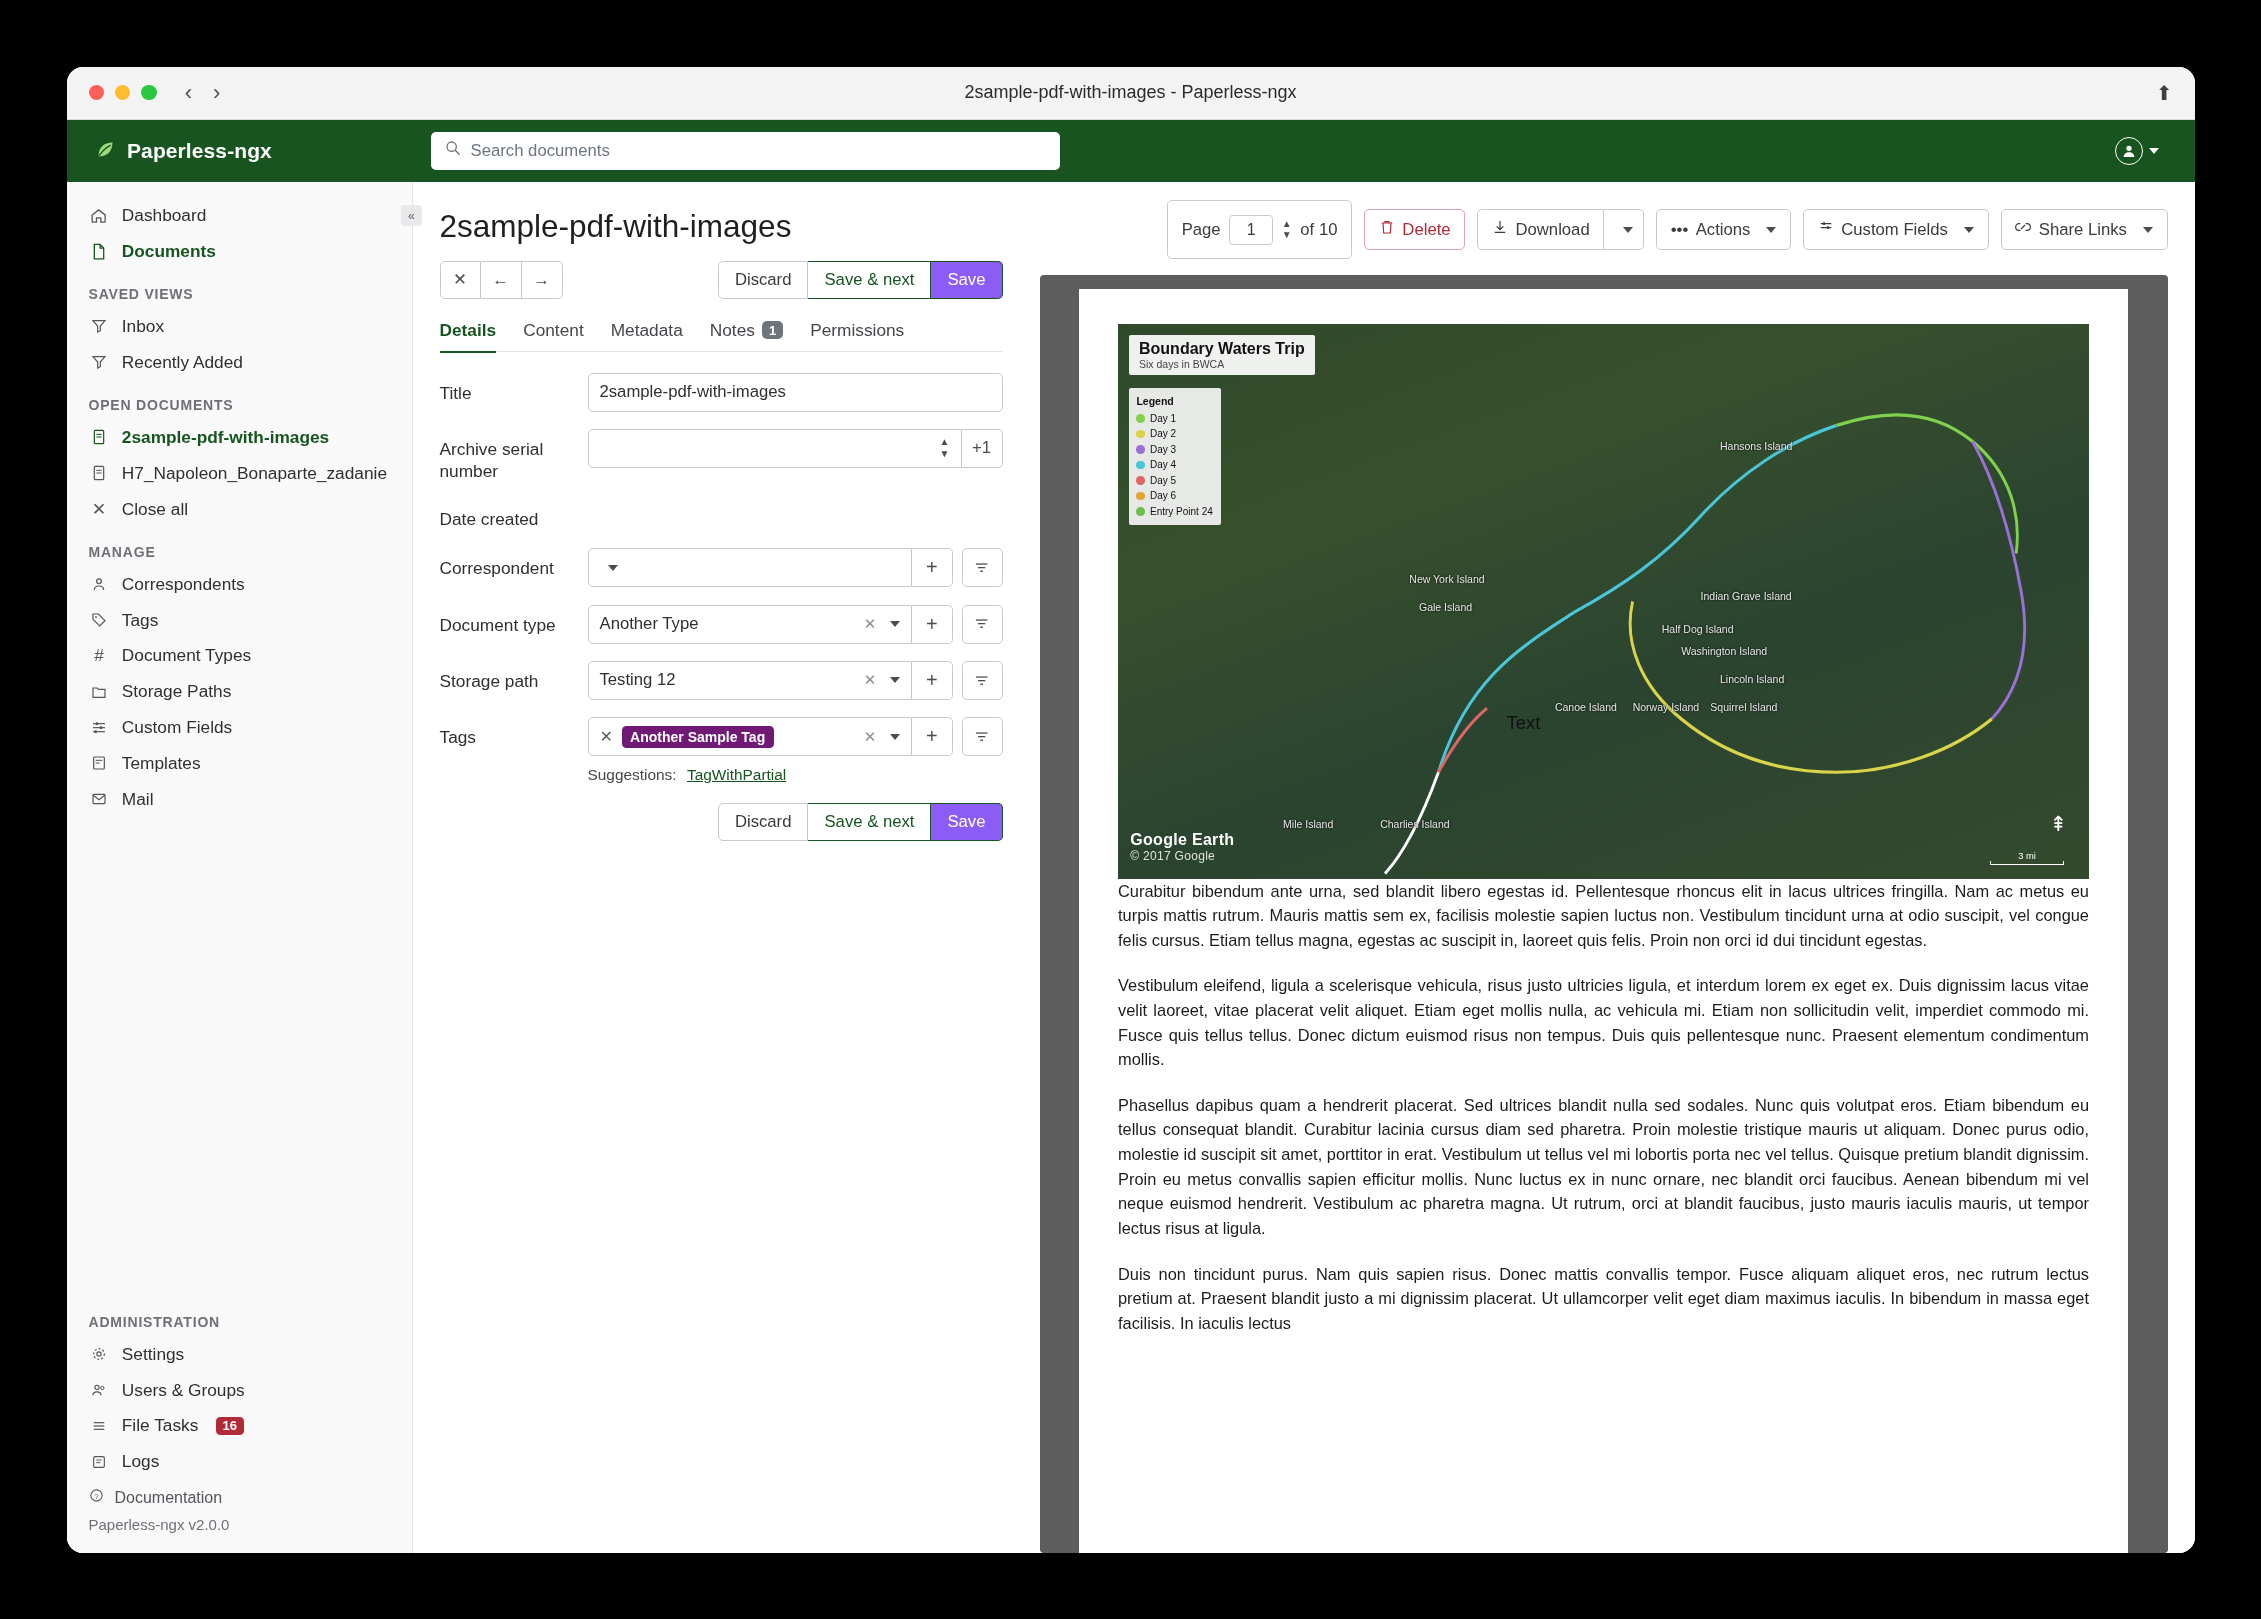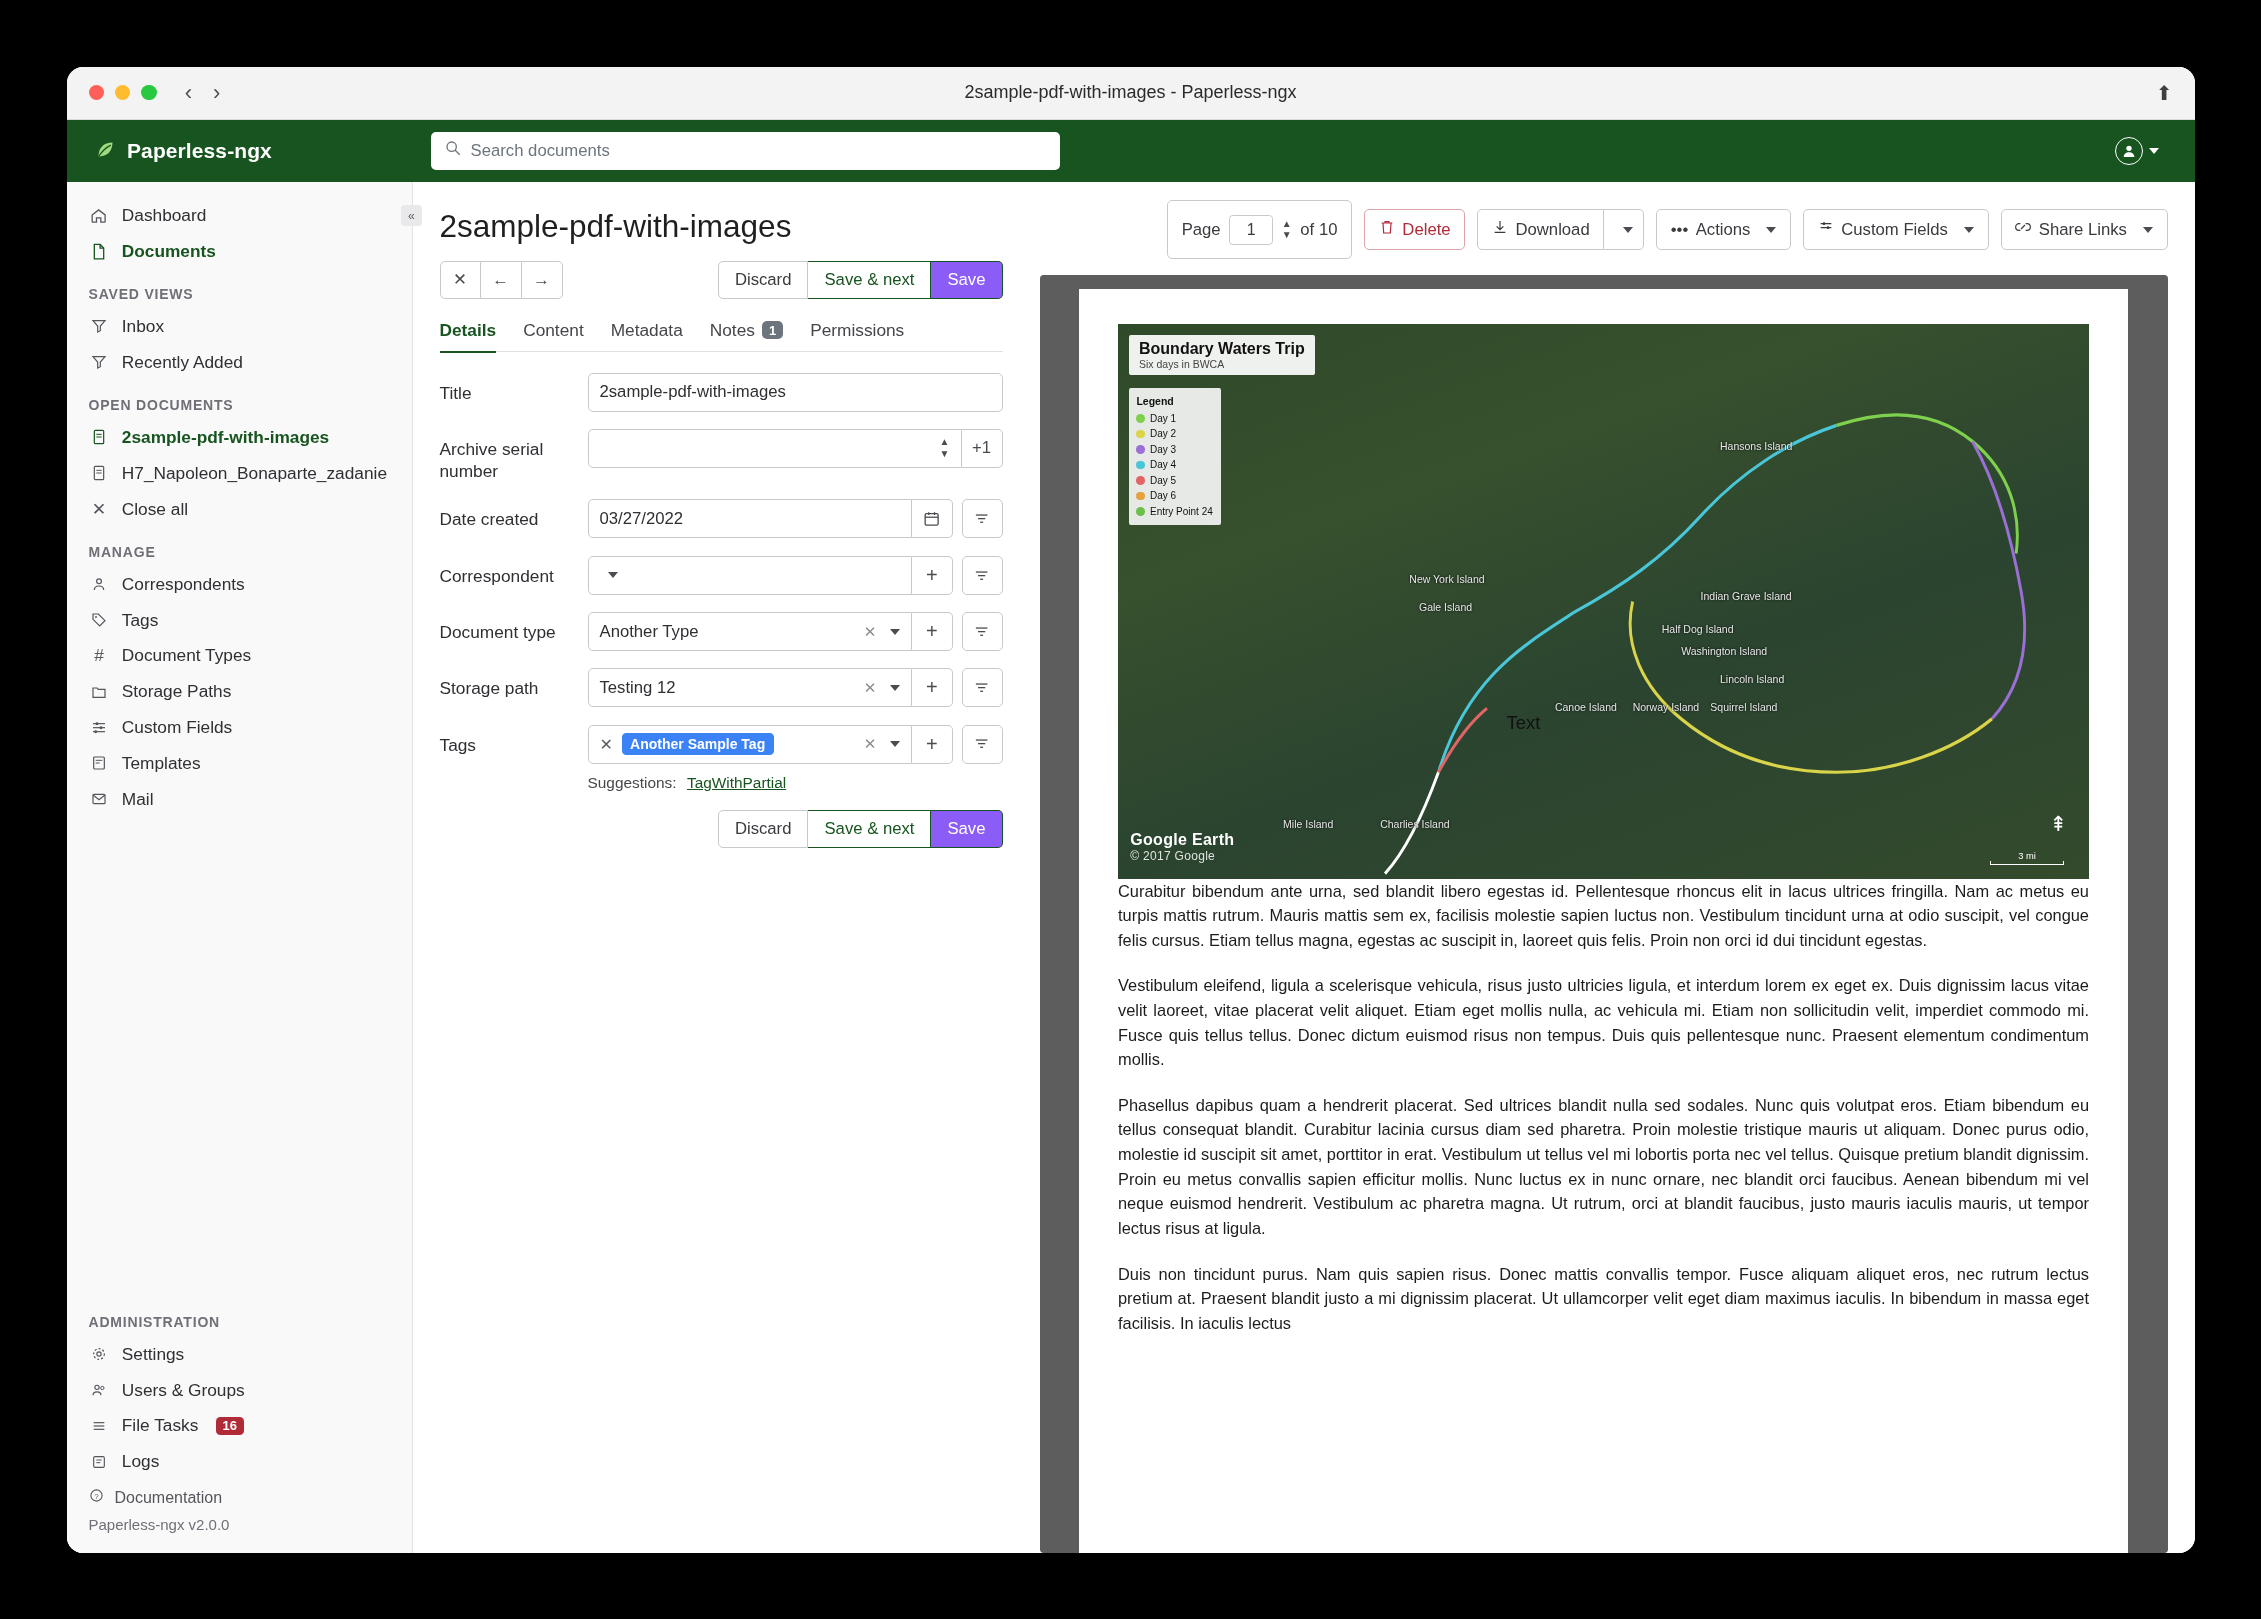--- a/index.html
+++ b/index.html
@@ -155,21 +155,21 @@
     display: flex; align-items: center; justify-content: center;
     font-size: 16.7px; color: #4b4b51; border-left: none;
   }
   .sq.last { border-radius: 0 5px 5px 0; }
   .sq.solo { border-radius: 5px; border-left: 0.6px solid #c9c9cd; margin-left: 8.6px;}
   .plus { font-size: 20px; color: #4b4b51;}
   .clear-x { color: #8b8b90; font-size: 15px; margin-left: auto; padding-right: 5px;}
   .chev { width: 0; height: 0; border-left: 5.6px solid transparent; border-right: 5.6px solid transparent; border-top: 6.8px solid #4b4b51; margin-left: 8.6px;}
   .spin { display:flex; flex-direction:column; gap:1.9px; margin-left:auto; color:#4b4b51; font-size:10px; line-height:1;}
   .tagchip {
-    background: #3b82f6; color: #fff; font-weight: bold;
+    background: #701a75; color: #fff; font-weight: bold;
     font-size: 14px; border-radius: 4.3px; padding: 3.1px 8.6px;
   }
   .tag-x { color:#5b5b60; font-size: 16px; margin-right: 8.6px;}
   .suggest { font-size: 15.4px; color: #46464c; padding-left: 148px; margin-top: -7.4px; margin-bottom: 18.5px;}
   .suggest a { color: #17541f; text-decoration: underline; margin-left: 6.2px;}
   .bottom-save { display:flex; justify-content:flex-end; margin-top: 5px;}
   
   .preview {
     flex: 1; min-width: 0;
     display: flex; flex-direction: column;
@@ -525,38 +525,20 @@
                 <span>▲</span>
                 <span>▼</span>
               </span>
           </div>
           <div class="sq last">+1</div>
         </div>
       </div>
 
       <div class="frow">
         <div class="flabel">Date created</div>
-        <div class="fctl">
-          <div class="input grp-left">03/27/2022</div>
-          <div class="sq last">
-            <svg width="17.3" height="17.3" viewBox="0 0 24 24">
-                <rect x="3" y="5" width="18" height="16" rx="2" fill="none" stroke="#4b4b51" stroke-width="1.8"></rect>
-                <line x1="3" y1="10" x2="21" y2="10" stroke="#4b4b51" stroke-width="1.8"></line>
-                <line x1="8" y1="3" x2="8" y2="7" stroke="#4b4b51" stroke-width="1.8"></line>
-                <line x1="16" y1="3" x2="16" y2="7" stroke="#4b4b51" stroke-width="1.8"></line>
-              </svg>
-          </div>
-          <div class="sq solo">
-            <svg width="17.3" height="17.3" viewBox="0 0 24 24">
-                <line x1="4" y1="7" x2="20" y2="7" stroke="#4b4b51" stroke-width="1.8"></line>
-                <line x1="7" y1="12" x2="17" y2="12" stroke="#4b4b51" stroke-width="1.8"></line>
-                <line x1="10" y1="17" x2="14" y2="17" stroke="#4b4b51" stroke-width="1.8"></line>
-              </svg>
-          </div>
-        </div>
       </div>
 
       <div class="frow">
         <div class="flabel">Correspondent</div>
         <div class="fctl">
           <div class="input grp-left">
             <span></span>
             <span class="chev"></span>
           </div>
           <div class="sq last plus">+</div>

